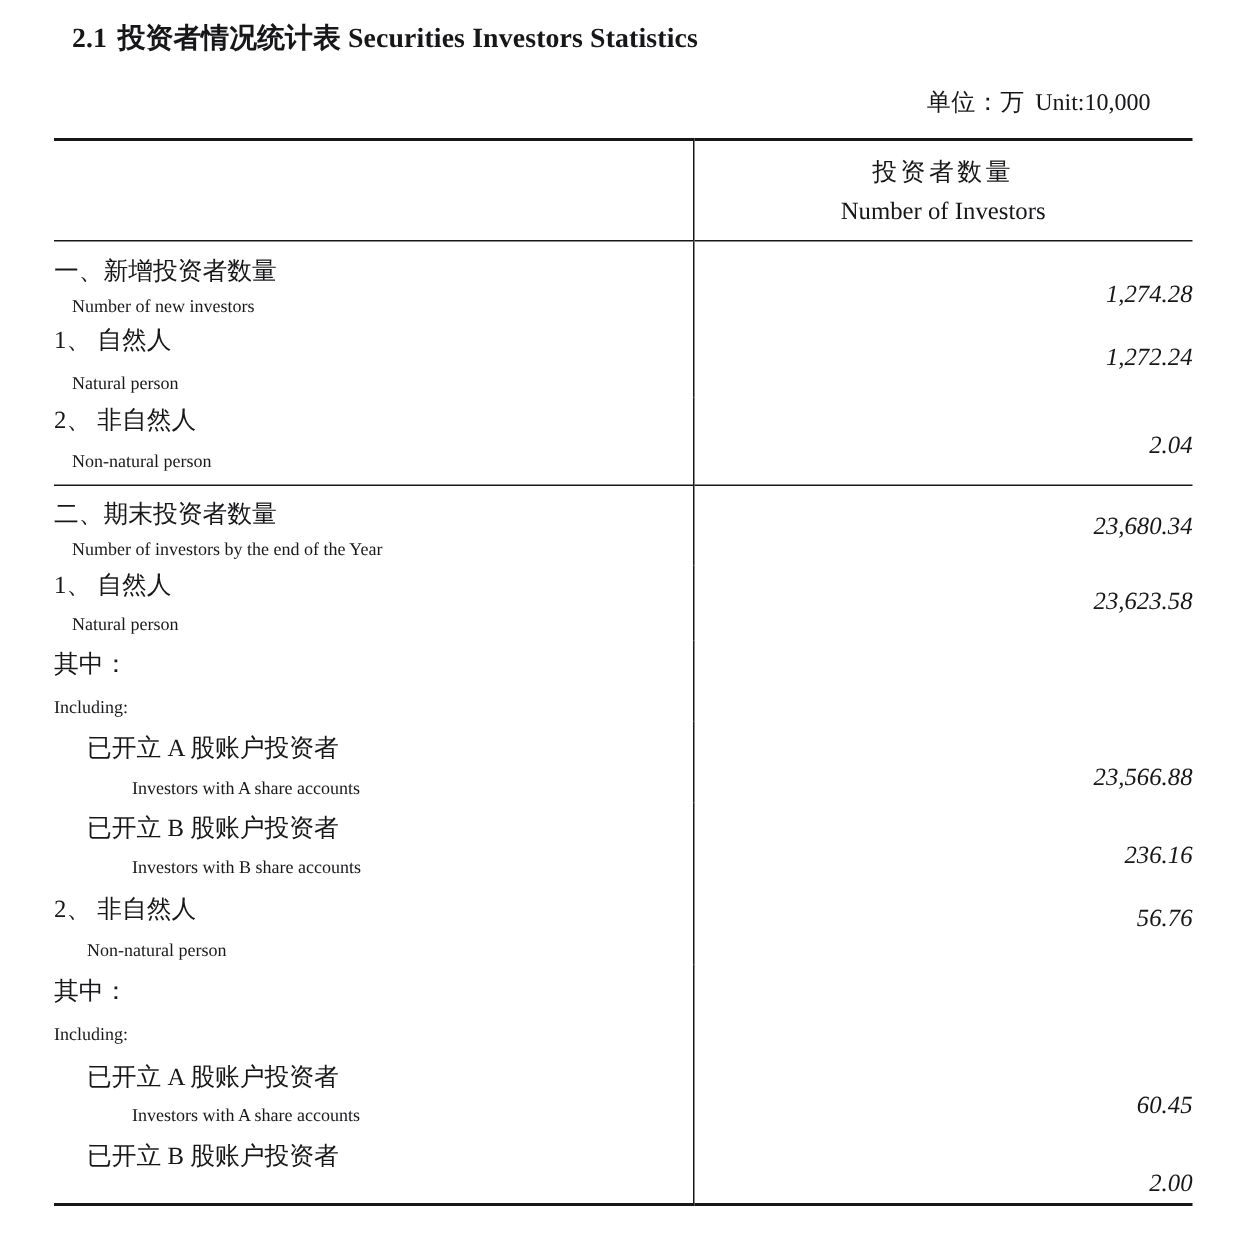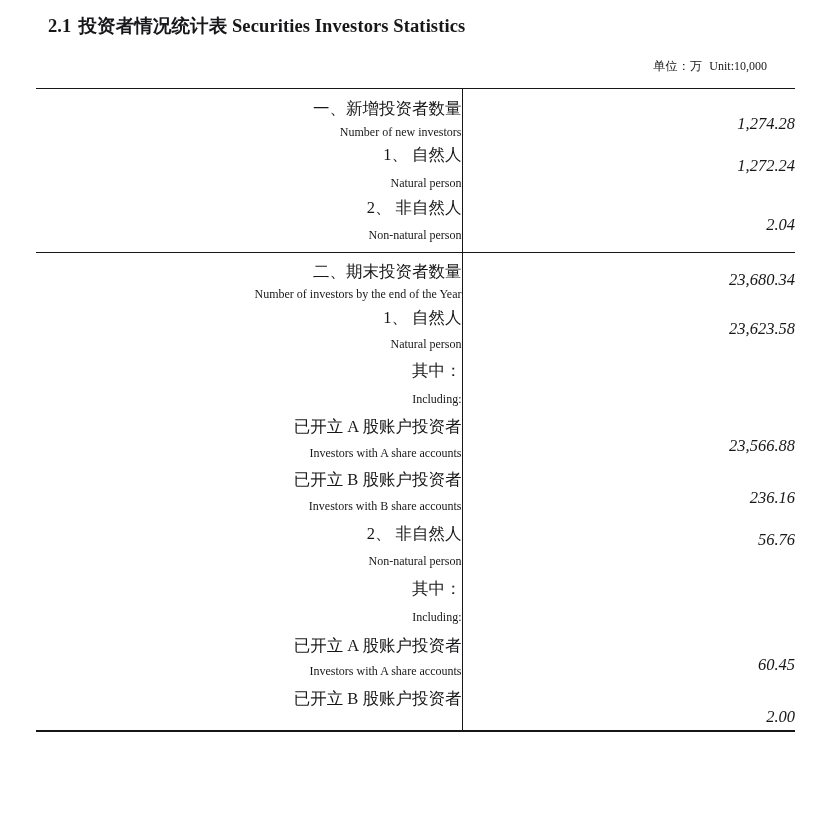--- a/index.html
+++ b/index.html
@@ -36,21 +36,21 @@
   }
   .doc-title .num { margin-right: 7px; }
 
   
   .unit-line {
     margin: 0;
     padding-top: 20px;
     padding-bottom: 13px;
     padding-right: 28px;
     text-align: right;
-    font-size: 12px;
+    font-size: 16px;
     white-space: nowrap;
   }
   .unit-line .cn { letter-spacing: 0.3px; }
   .unit-line .en { margin-left: 7px; }
 
   
   .stat-table {
     width: 100%;
     border-collapse: collapse;
     table-layout: fixed;
@@ -92,21 +92,20 @@
   .hdr-en {
     font-size: 16.5px;
     line-height: 1.6;
   }
   .hdr-spacer { height: 56px; }
 
   
   .line {
     line-height: 1.62;
     white-space: nowrap;
-    text-align: right;
   }
   .line-cn { font-size: 16.5px; }
   .line-en { font-size: 12px; }
 
   
   .ind-0  { padding-left: 0px; }
   .ind-1  { padding-left: 12px; }
   .ind-2  { padding-left: 22px; }
   .ind-3  { padding-left: 52px; }
 
@@ -131,20 +130,31 @@
     <span class="cn">单位：万</span><span class="en">Unit:10,000</span>
   </p>
 
   <table class="stat-table">
     <colgroup>
       <col class="c-label">
       <col class="c-value">
     </colgroup>
     <tbody>
 
+      <tr class="rule-top">
+        <td class="cell-label hdr-cell">
+          <div class="hdr-spacer"></div>
+        </td>
+        <td class="hdr-cell">
+          <div class="hdr-inner">
+            <div class="hdr-cn">投资者数量</div>
+            <div class="hdr-en">Number of Investors</div>
+          </div>
+        </td>
+      </tr>
 
       <tr class="rule-mid">
         <td class="cell-label">
           <div class="line line-cn ind-0" style="padding-top:7px;">一、新增投资者数量</div>
           <div class="line line-en ind-1">Number of new investors</div>
         </td>
         <td class="cell-value">
           <div class="val-line val-pad-b">1,274.28</div>
         </td>
       </tr>

